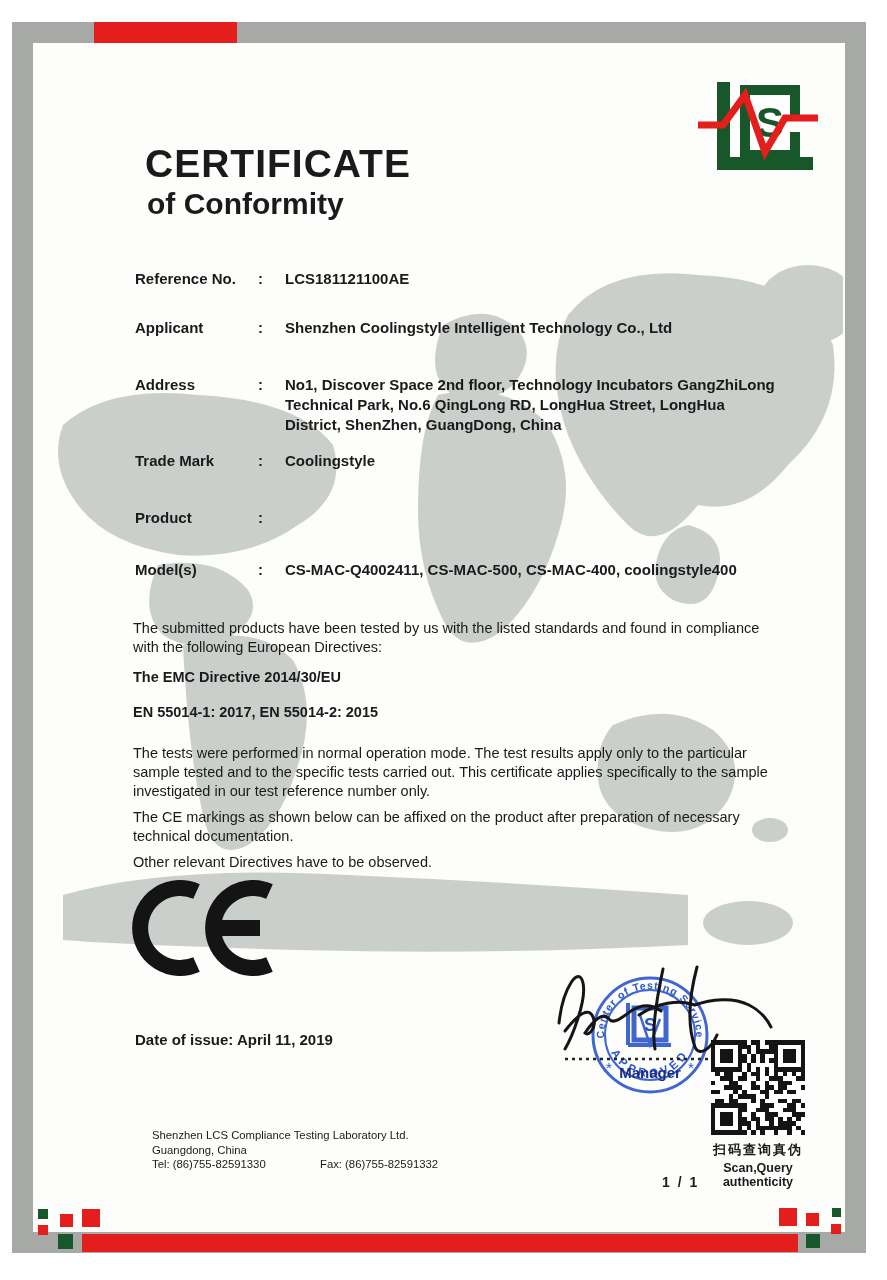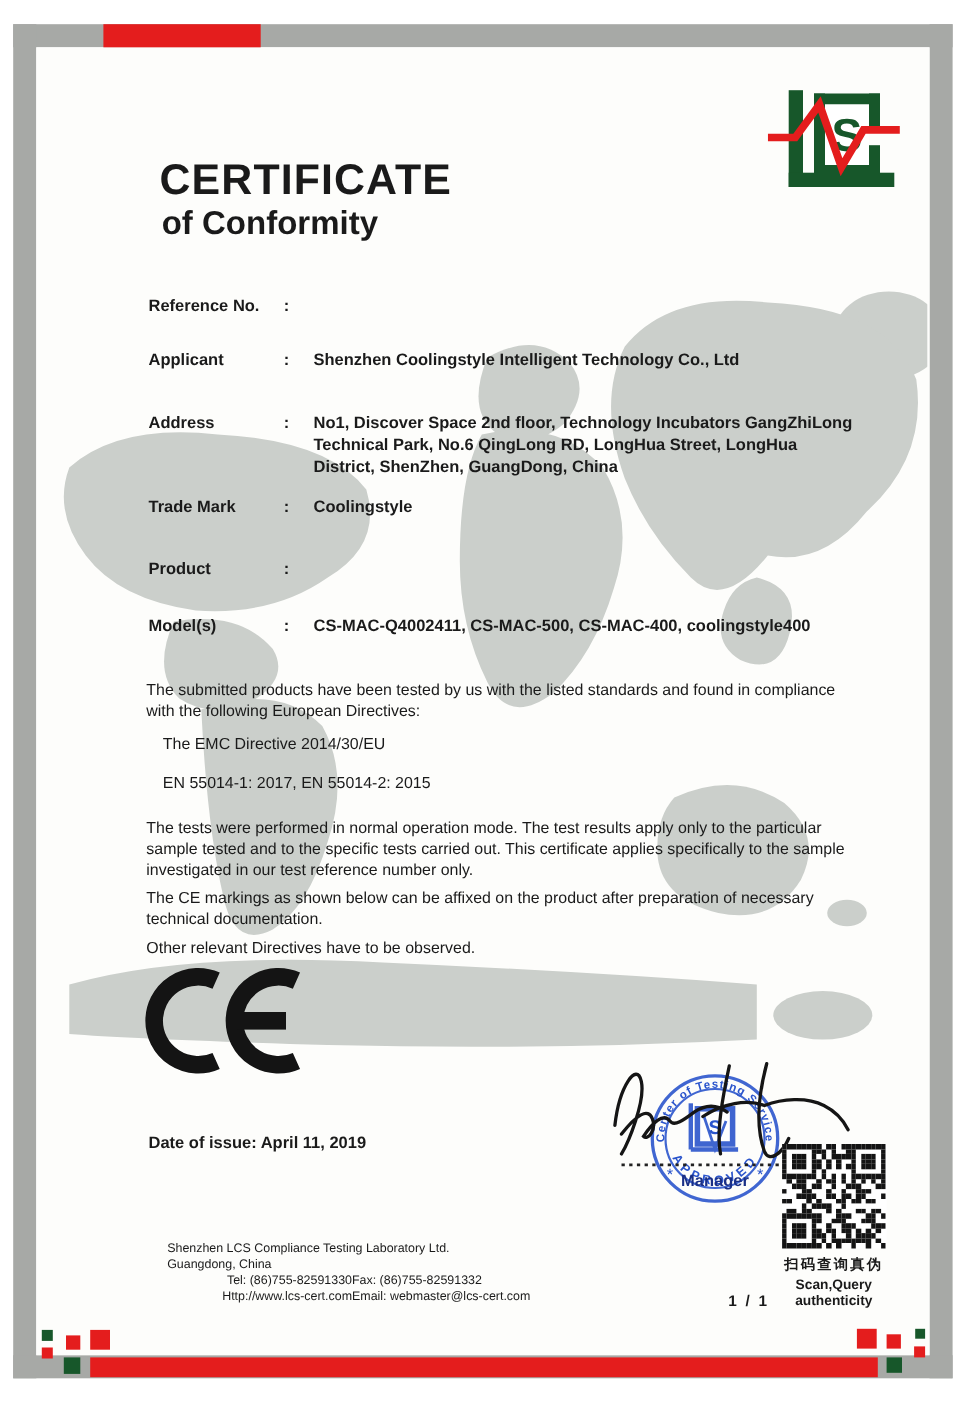--- a/index.html
+++ b/index.html
@@ -23,35 +23,35 @@
   .title{position:absolute;left:145px;top:142px;font-size:39px;font-weight:bold;letter-spacing:1px;z-index:3;}
   .subtitle{position:absolute;left:147px;top:187px;font-size:30px;font-weight:bold;z-index:3;}
   .logo{position:absolute;left:698px;top:70px;z-index:3;}
   
   .row{position:absolute;left:135px;width:645px;display:flex;font-size:15px;font-weight:bold;line-height:20px;z-index:3;}
   .row .lbl{width:123px;flex:none;}
   .row .col{width:27px;flex:none;}
   .row .val{flex:1;max-width:505px;}
   
   .para{position:absolute;left:133px;width:648px;font-size:14.5px;line-height:19px;z-index:3;}
-  .para.bold{font-weight:normal;margin-left:15px;}
+  .para.bold{font-weight:bold;}
   .ce{position:absolute;left:130px;top:878px;z-index:3;}
   .date{position:absolute;left:135px;top:1031px;font-size:15px;font-weight:bold;z-index:3;}
   
   .stamp{position:absolute;left:545px;top:953px;z-index:4;}
   
   .qrblock{position:absolute;left:688px;top:1040px;width:140px;z-index:5;text-align:center;}
   .qr{display:grid;grid-template-columns:repeat(21,1fr);grid-auto-rows:1fr;width:95px;height:95px;margin:0 auto;background:#ffffff;}
   .qr .on{background:#141414;}
   .qr-zh{margin-top:6px;font-size:13px;font-weight:bold;letter-spacing:2px;}
   .qr-en{margin-top:2px;font-size:12.5px;font-weight:bold;}
   
   .footer{position:absolute;left:152px;top:1128px;font-size:11.3px;line-height:14.6px;z-index:3;}
   .footer .pair{display:flex;}
-  .footer .pair .c1{width:168px;flex:none;text-align:right;}
+  .footer .pair .c1{width:168px;flex:none;}
   .pageno{position:absolute;left:662px;top:1174px;font-size:14px;font-weight:bold;letter-spacing:2px;z-index:5;}
 </style>
 </head>
 <body>
 
 <div class="page">
 
   <div class="frame frame-top"></div>
   <div class="frame frame-left"></div>
   <div class="frame frame-right"></div>
@@ -88,20 +88,21 @@
     <text x="72" y="67" font-size="42" font-weight="bold" fill="#17572a" text-anchor="middle" font-family="Liberation Sans, sans-serif">S</text>
     <polyline points="0,55 25,55 47,25 67,82 87,48 120,48" fill="none" stroke="#e41d1d" stroke-width="7"></polyline>
   </svg>
 
   <div class="title">CERTIFICATE</div>
   <div class="subtitle">of Conformity</div>
 
   <div class="row" style="top:269px">
     <span class="lbl">Reference No.</span>
     <span class="col">:</span>
+    <span class="val">LCS181121100AE</span>
   </div>
   <div class="row" style="top:318px">
     <span class="lbl">Applicant</span>
     <span class="col">:</span>
     <span class="val">Shenzhen Coolingstyle Intelligent Technology Co., Ltd</span>
   </div>
   <div class="row" style="top:375px">
     <span class="lbl">Address</span>
     <span class="col">:</span>
     <span class="val">No1, Discover Space 2nd floor, Technology Incubators GangZhiLong Technical Park, No.6 QingLong RD, LongHua Street, LongHua District, ShenZhen, GuangDong, China</span>
@@ -613,24 +614,20 @@
     <div class="qr-en">Scan,Query authenticity</div>
   </div>
 
   <div class="footer">
     <div>Shenzhen LCS Compliance Testing Laboratory Ltd.</div>
     <div>Guangdong, China</div>
     <div class="pair">
       <span class="c1">Tel: (86)755-82591330</span>
       <span>Fax: (86)755-82591332</span>
     </div>
-    <div class="pair">
-      <span class="c1">Http://www.lcs-cert.com</span>
-      <span>Email: webmaster@lcs-cert.com</span>
-    </div>
   </div>
 
   <div class="pageno">1 / 1</div>
 
   <div class="accent bottom-bar"></div>
   <div class="sq green" style="left:38px;top:1209px;width:10px;height:10px;"></div>
   <div class="sq red" style="left:60px;top:1214px;width:13px;height:13px;"></div>
   <div class="sq red" style="left:82px;top:1209px;width:18px;height:18px;"></div>
   <div class="sq red" style="left:38px;top:1225px;width:10px;height:10px;"></div>
   <div class="sq green" style="left:58px;top:1234px;width:15px;height:15px;"></div>

